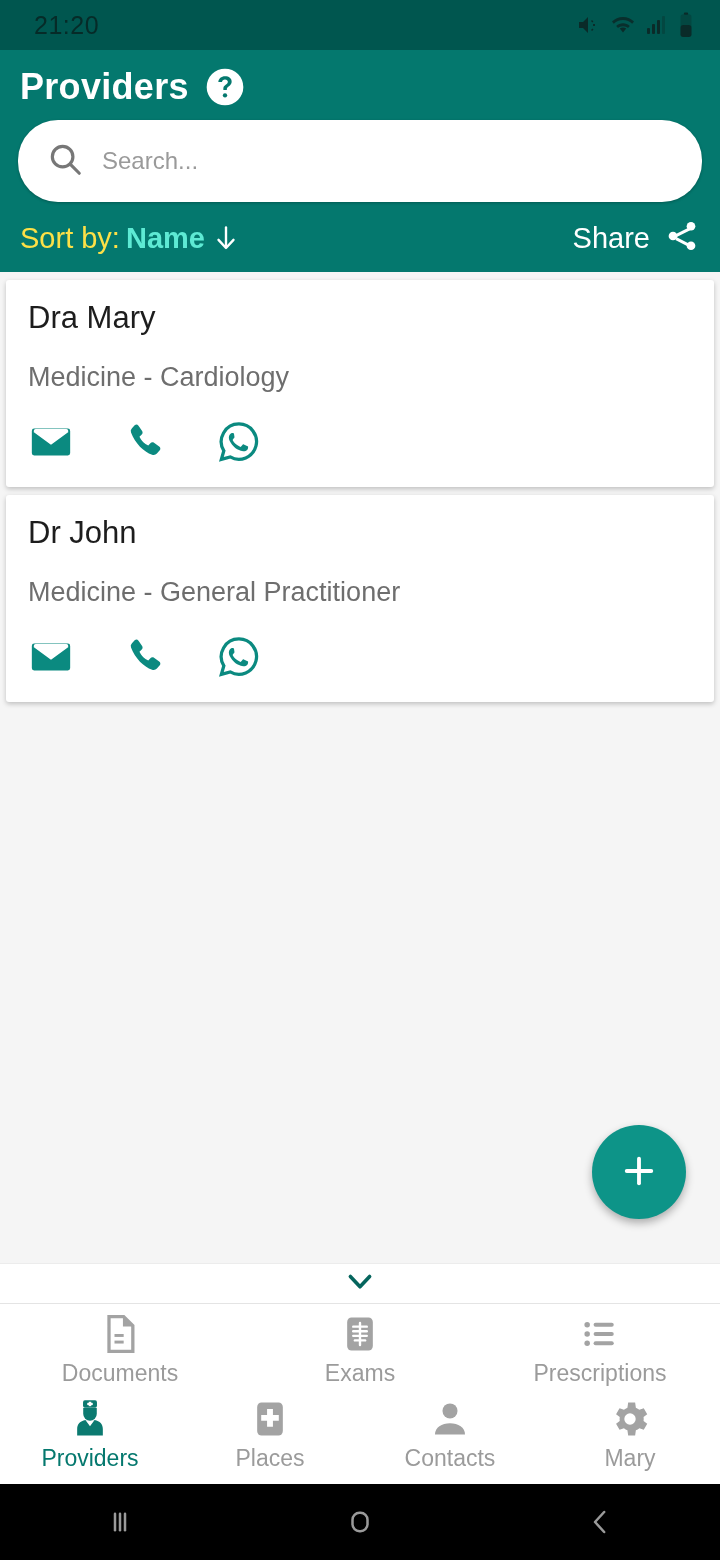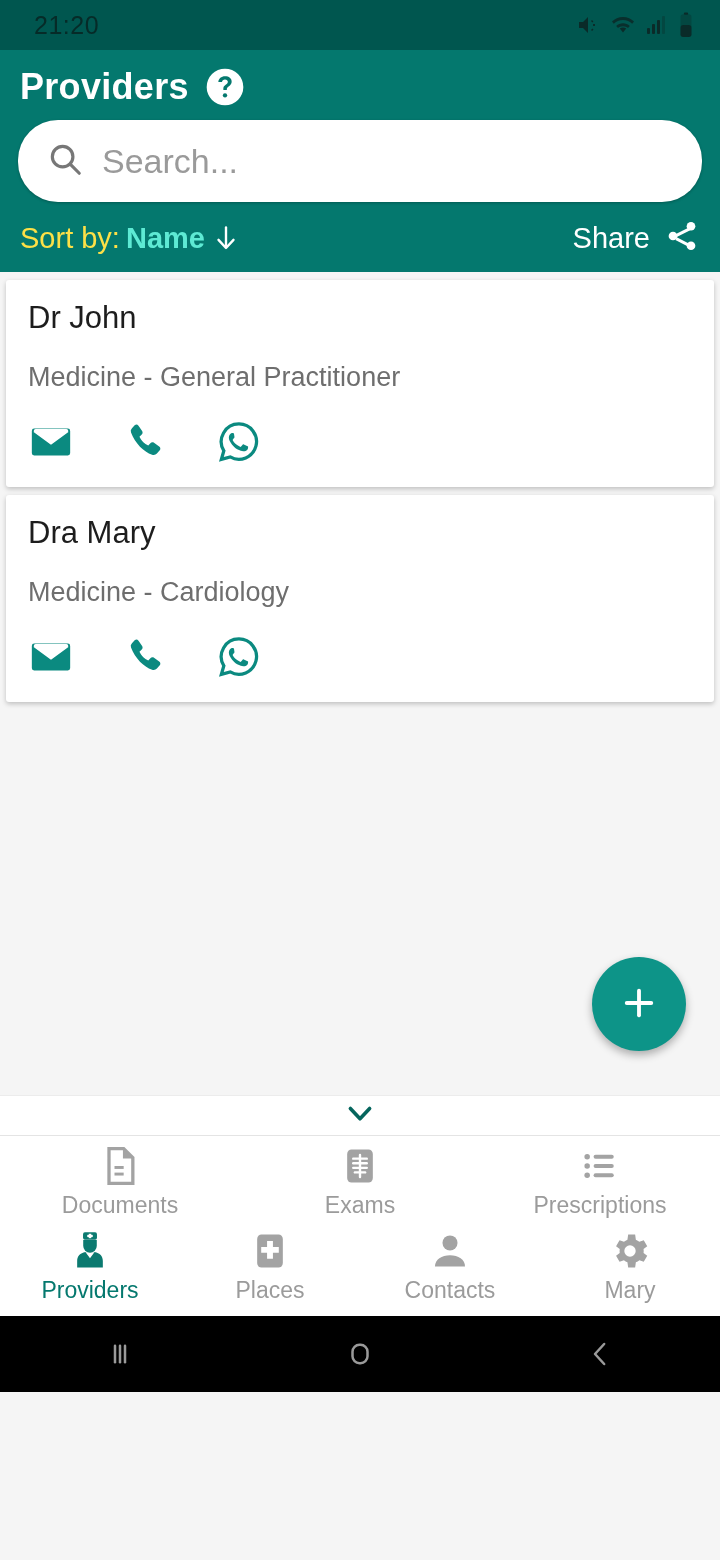--- a/index.html
+++ b/index.html
@@ -2,21 +2,21 @@
 <html><head>
 <meta charset="utf-8">
 <style>
   * { margin:0; padding:0; box-sizing:border-box; }
   html, body {
     width:720px; height:1560px;
     font-family:"Liberation Sans", sans-serif;
     background:#f5f5f5;
     overflow:hidden;
   }
-  #app { position:relative; width:720px; height:1392px; display:flex; flex-direction:column; }
+  #app { position:relative; width:720px; height:1560px; display:flex; flex-direction:column; }
 
   
   .statusbar {
     height:50px; background:#00564f; flex:0 0 50px;
     display:flex; align-items:center; justify-content:space-between;
     padding:0 26px 0 34px;
   }
   .status-time { color:#062b28; font-size:25px; letter-spacing:.5px; }
   .status-icons { display:flex; align-items:center; gap:9px; }
   .status-icons svg { display:block; }
@@ -28,21 +28,21 @@
   .help-icon { width:40px; height:40px; flex:0 0 40px; }
 
   .searchwrap { padding:6px 18px 0 18px; }
   .searchbox {
     background:#ffffff; border-radius:40px; height:82px;
     display:flex; align-items:center; gap:18px; padding:0 28px;
     box-shadow:0 1px 3px rgba(0,0,0,.25);
   }
   .search-input {
     border:0; outline:0; background:transparent; flex:1;
-    font-family:"Liberation Sans", sans-serif; font-size:34px; color:#333;
+    font-family:"Liberation Sans", sans-serif; font-size:24px; color:#333;
   }
   .search-input::placeholder { color:#9a9a9a; }
 
   .sortrow {
     display:flex; align-items:center; justify-content:space-between;
     padding:16px 20px 0 20px;
   }
   .sort-left { display:flex; align-items:center; gap:6px; }
   .sort-label { color:#fde047; font-size:29px; }
   .sort-value { color:#5eead4; font-size:29px; font-weight:bold; }
@@ -184,22 +184,22 @@
             <path d="M7.6 10.9l9-4.6.9 1.8-9 4.6zM8.5 12.9l9 4.6-.9 1.8-9-4.6z"></path>
           </svg>
         </span>
       </div>
     </div>
   </div>
 
   <div class="content">
 
     <div class="card">
-      <div class="card-title">Dr John</div>
-      <div class="card-sub">Medicine - General Practitioner</div>
+      <div class="card-title">Dra Mary</div>
+      <div class="card-sub">Medicine - Cardiology</div>
       <div class="card-actions">
         <span class="action-icon">
           <svg width="46" height="46" viewBox="0 0 24 24" fill="#0b8a80">
             <rect x="2" y="5" width="20" height="14" rx="1.2"></rect>
             <path d="M3 6.4l9 6.6 9-6.6v-.2a1 1 0 0 0-1-1H4a1 1 0 0 0-1 1z" fill="#ffffff"></path>
             <path d="M3.4 6.1l8.6 6.3 8.6-6.3" fill="none" stroke="#ffffff" stroke-width="1.7"></path>
           </svg>
         </span>
         <span class="action-icon">
           <svg width="46" height="46" viewBox="0 0 24 24" fill="#0b8a80">
@@ -209,22 +209,22 @@
         <span class="action-icon">
           <svg width="46" height="46" viewBox="0 0 24 24" fill="none">
             <path d="M12 2.6a9.2 9.2 0 0 0-7.9 14l-1.3 4.5 4.6-1.3A9.2 9.2 0 1 0 12 2.6z" stroke="#0b8a80" stroke-width="1.7" fill="none"></path>
             <path d="M9.4 7.8c-.2-.5-.4-.5-.6-.5h-.5c-.2 0-.5.1-.7.4-.3.3-.9.9-.9 2.1s.9 2.4 1 2.6c.1.2 1.7 2.8 4.3 3.8 2.1.8 2.6.7 3 .6.5-.1 1.4-.6 1.6-1.2.2-.6.2-1.1.1-1.2-.1-.1-.2-.2-.5-.3l-1.7-.8c-.2-.1-.4-.1-.6.1l-.8 1c-.1.2-.3.2-.6.1-.3-.2-1.2-.5-2.2-1.4-.8-.7-1.4-1.6-1.5-1.9-.2-.3 0-.4.1-.6l.4-.5c.1-.2.2-.3.3-.5.1-.2 0-.4 0-.5z" fill="#0b8a80"></path>
           </svg>
         </span>
       </div>
     </div>
 
     <div class="card">
-      <div class="card-title">Dra Mary</div>
-      <div class="card-sub">Medicine - Cardiology</div>
+      <div class="card-title">Dr John</div>
+      <div class="card-sub">Medicine - General Practitioner</div>
       <div class="card-actions">
         <span class="action-icon">
           <svg width="46" height="46" viewBox="0 0 24 24" fill="#0b8a80">
             <rect x="2" y="5" width="20" height="14" rx="1.2"></rect>
             <path d="M3 6.4l9 6.6 9-6.6v-.2a1 1 0 0 0-1-1H4a1 1 0 0 0-1 1z" fill="#ffffff"></path>
             <path d="M3.4 6.1l8.6 6.3 8.6-6.3" fill="none" stroke="#ffffff" stroke-width="1.7"></path>
           </svg>
         </span>
         <span class="action-icon">
           <svg width="46" height="46" viewBox="0 0 24 24" fill="#0b8a80">

